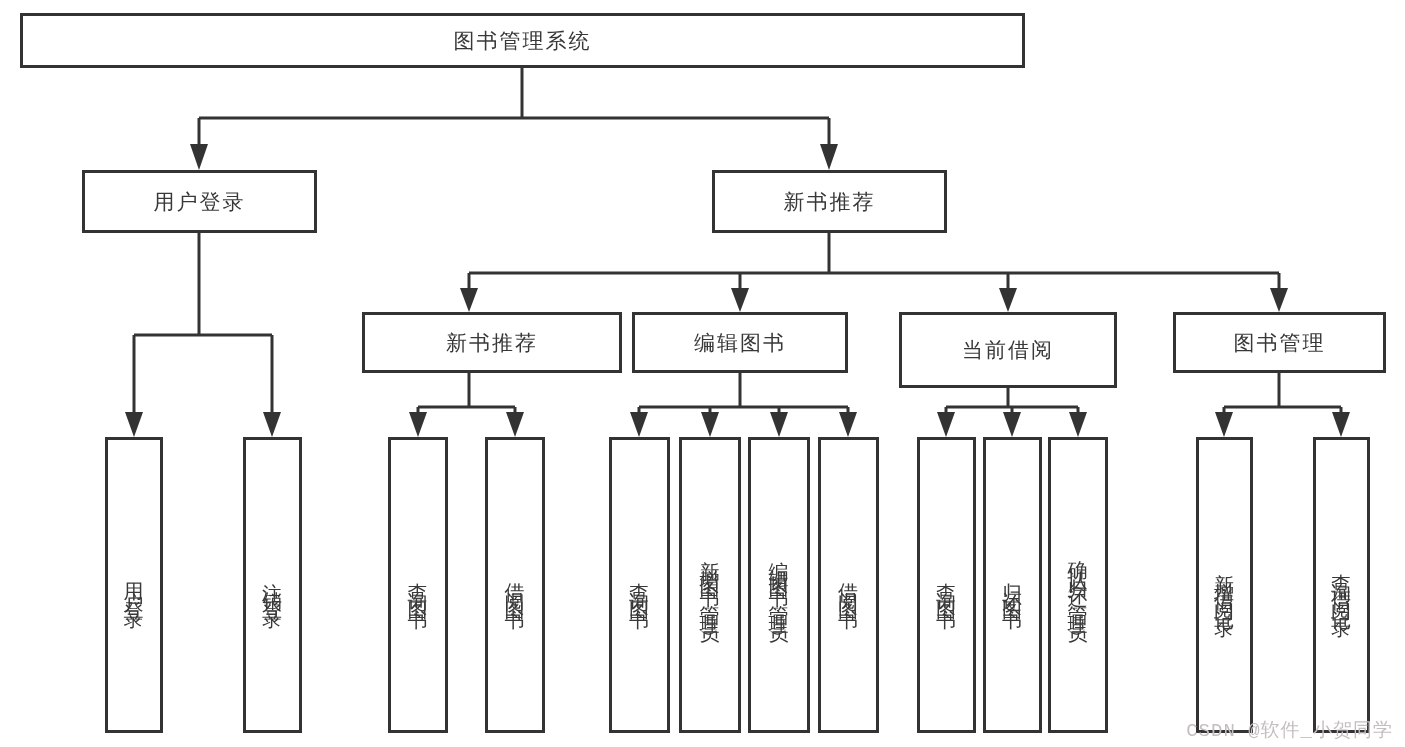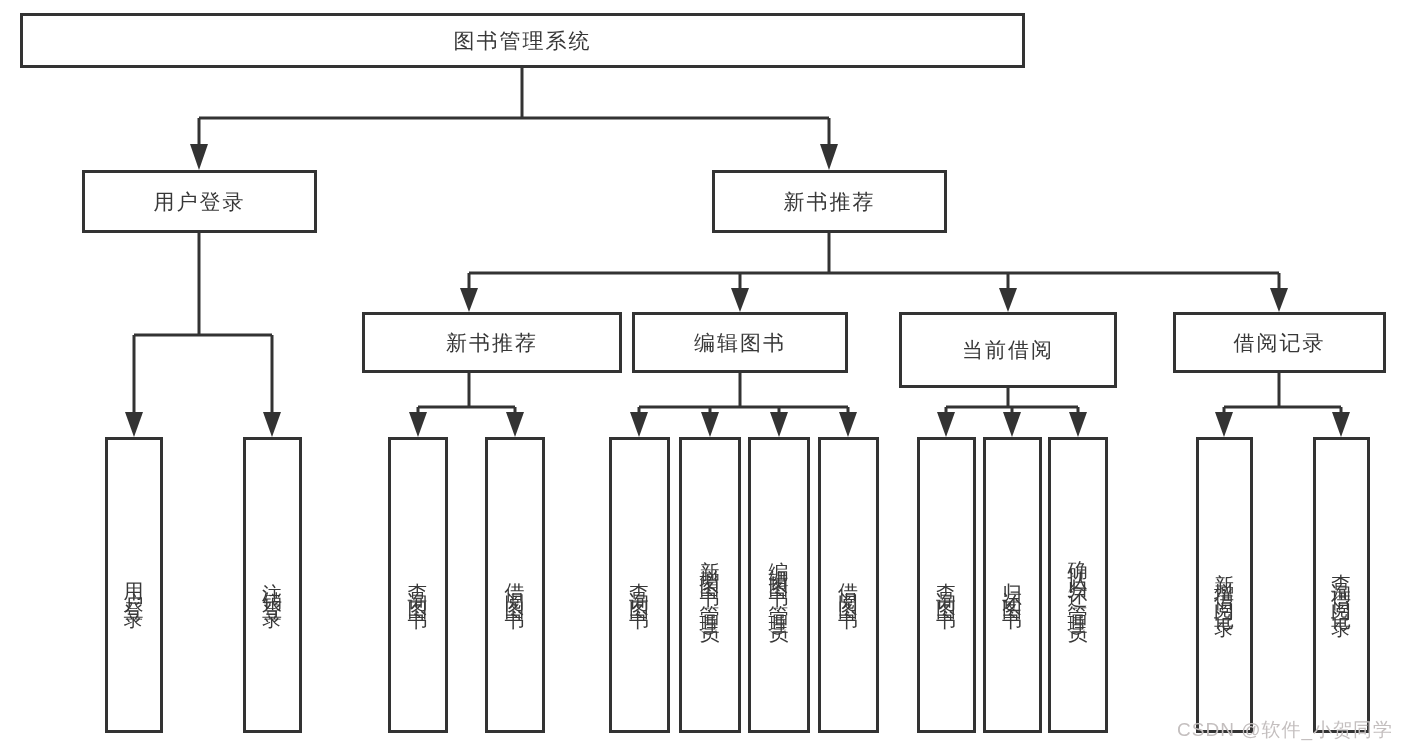--- a/index.html
+++ b/index.html
@@ -53,20 +53,21 @@
   }
   .watermark {
     position: absolute;
     right: 12px;
     bottom: 4px;
     font-size: 19px;
     letter-spacing: 1px;
     color: var(--watermark);
     z-index: 10;
     white-space: nowrap;
+    font-family: Liberation Mono, monospace;
   }
 </style>
 </head>
 <body>
 
 <div class="canvas">
 
   <svg class="edges" viewBox="0 0 1405 747">
     <g>
       <path d="M522 68 V118"></path>
@@ -151,21 +152,21 @@
   <div class="box hbox" style="left:362px;top:312px;width:260px;height:61px">
     <span>新书推荐</span>
   </div>
   <div class="box hbox" style="left:632px;top:312px;width:216px;height:61px">
     <span>编辑图书</span>
   </div>
   <div class="box hbox" style="left:899px;top:312px;width:218px;height:76px">
     <span>当前借阅</span>
   </div>
   <div class="box hbox" style="left:1173px;top:312px;width:213px;height:61px">
-    <span>借阅记录</span>
+    <span>图书管理</span>
   </div>
 
   <div class="box vbox" style="left:105px;top:437px;width:58px;height:296px">
     <span>用户登录</span>
   </div>
   <div class="box vbox" style="left:243px;top:437px;width:59px;height:296px">
     <span>注销登录</span>
   </div>
 
   <div class="box vbox" style="left:388px;top:437px;width:60px;height:296px">

